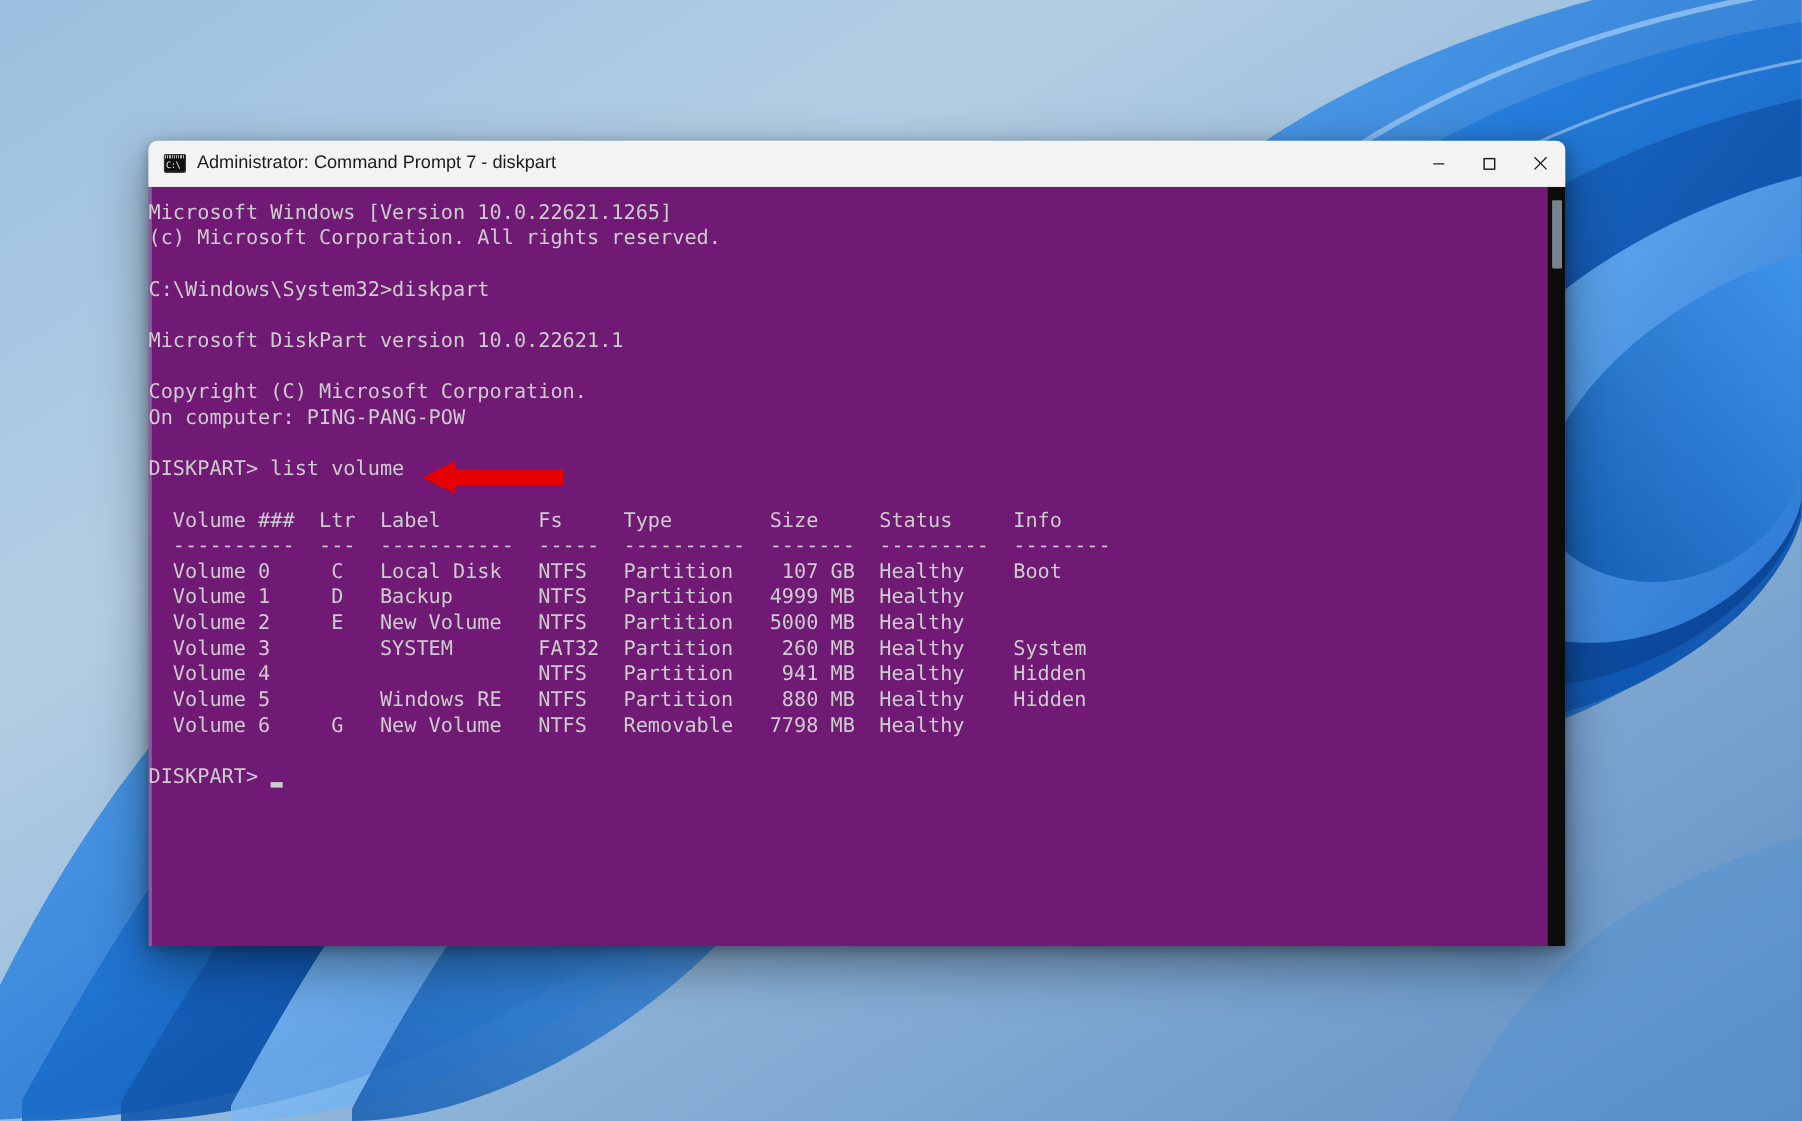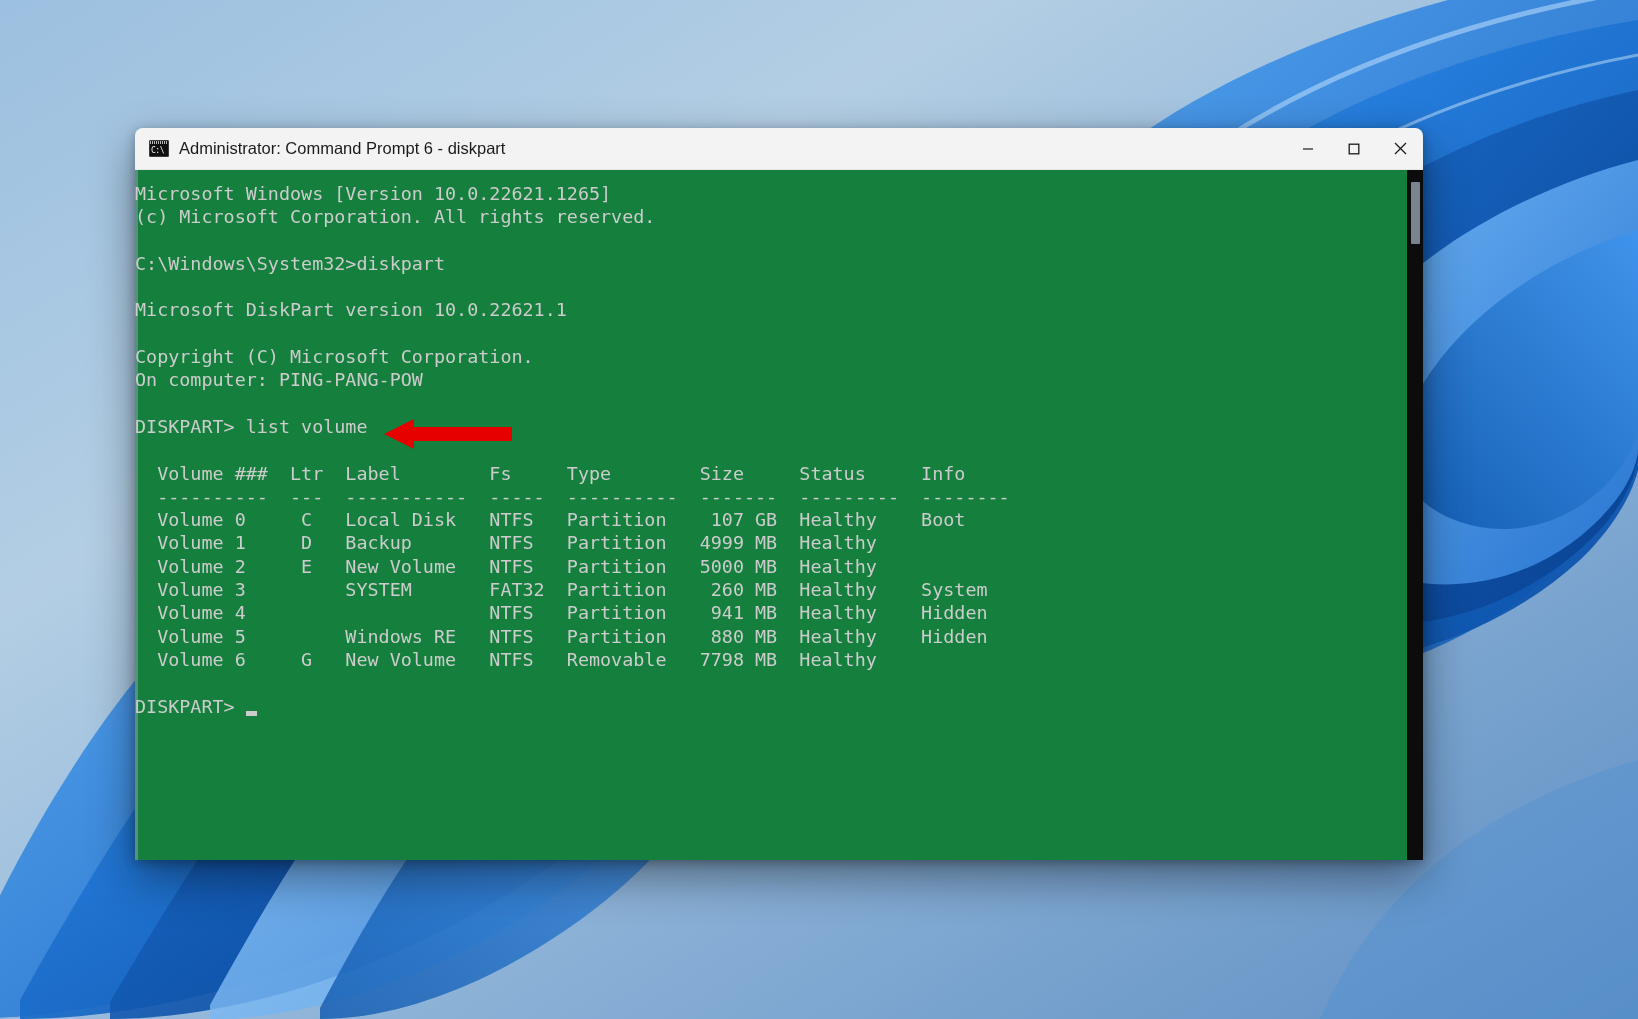--- a/index.html
+++ b/index.html
@@ -115,21 +115,21 @@
 </div>
 
 <div id="cmdwin">
 
   <div id="titlebar">
     <div id="title-left">
       <div class="cmd-icon">
         <div class="bar"></div>
         <div class="txt">C:\</div>
       </div>
-      <div id="title-text">Administrator: Command Prompt 6 - diskpart</div>
+      <div id="title-text">Administrator: Command Prompt 7 - diskpart</div>
     </div>
 
     <div id="win-controls">
       <div class="wc" id="wc-min">
         <svg width="12" height="12" viewBox="0 0 12 12">
           <line x1="1" y1="6" x2="11" y2="6" stroke="#1b1b1b" stroke-width="1.2"></line>
         </svg>
       </div>
       <div class="wc" id="wc-max">
         <svg width="12" height="12" viewBox="0 0 12 12">
@@ -138,21 +138,21 @@
       </div>
       <div class="wc" id="wc-close">
         <svg width="13" height="13" viewBox="0 0 13 13">
           <line x1="1" y1="1" x2="12" y2="12" stroke="#1b1b1b" stroke-width="1.2"></line>
           <line x1="12" y1="1" x2="1" y2="12" stroke="#1b1b1b" stroke-width="1.2"></line>
         </svg>
       </div>
     </div>
   </div>
 
-  <div id="console" style="background: #15803d;">
+  <div id="console" style="background: #701a75;">
     <div id="console-left-edge"></div>
     <div id="console-text" style="color: rgb(204, 204, 204);"><div class="ln">Microsoft Windows [Version 10.0.22621.1265]</div><div class="ln">(c) Microsoft Corporation. All rights reserved.</div><div class="ln">&nbsp;</div><div class="ln">C:\Windows\System32&gt;diskpart</div><div class="ln">&nbsp;</div><div class="ln">Microsoft DiskPart version 10.0.22621.1</div><div class="ln">&nbsp;</div><div class="ln">Copyright (C) Microsoft Corporation.</div><div class="ln">On computer: PING-PANG-POW</div><div class="ln">&nbsp;</div><div class="ln">DISKPART&gt; list volume</div><div class="ln">&nbsp;</div><div class="ln">  Volume ###  Ltr  Label        Fs     Type        Size     Status     Info</div><div class="ln">  ----------  ---  -----------  -----  ----------  -------  ---------  --------</div><div class="ln">  Volume 0     C   Local Disk   NTFS   Partition    107 GB  Healthy    Boot</div><div class="ln">  Volume 1     D   Backup       NTFS   Partition   4999 MB  Healthy</div><div class="ln">  Volume 2     E   New Volume   NTFS   Partition   5000 MB  Healthy</div><div class="ln">  Volume 3         SYSTEM       FAT32  Partition    260 MB  Healthy    System</div><div class="ln">  Volume 4                      NTFS   Partition    941 MB  Healthy    Hidden</div><div class="ln">  Volume 5         Windows RE   NTFS   Partition    880 MB  Healthy    Hidden</div><div class="ln">  Volume 6     G   New Volume   NTFS   Removable   7798 MB  Healthy</div><div class="ln">&nbsp;</div><div class="ln">DISKPART&gt;</div></div>
 
     <div id="cursor-block" style="left: 110.5px; top: 540.9px;"></div>
 
     <svg id="red-arrow" width="130" height="36" style="left: 248.625px; top: 246px;">
       <polygon points="0,18 30,3 30,11 128,11 128,25 30,25 30,33" fill="#e60000"></polygon>
     </svg>
 
     <div id="scrollbar">

